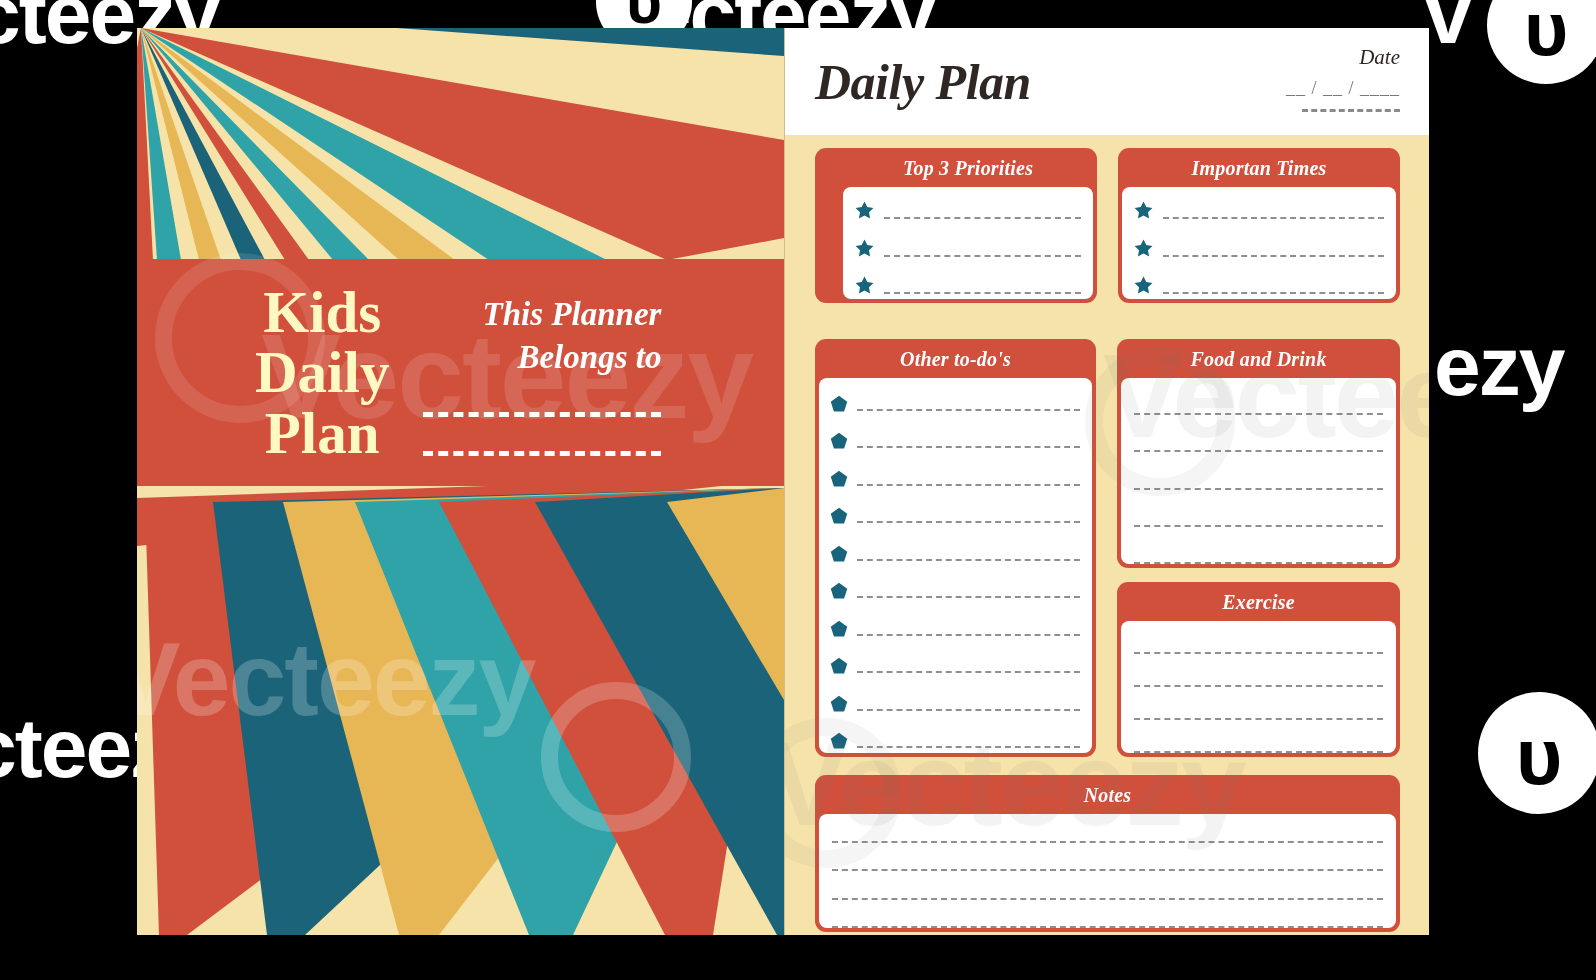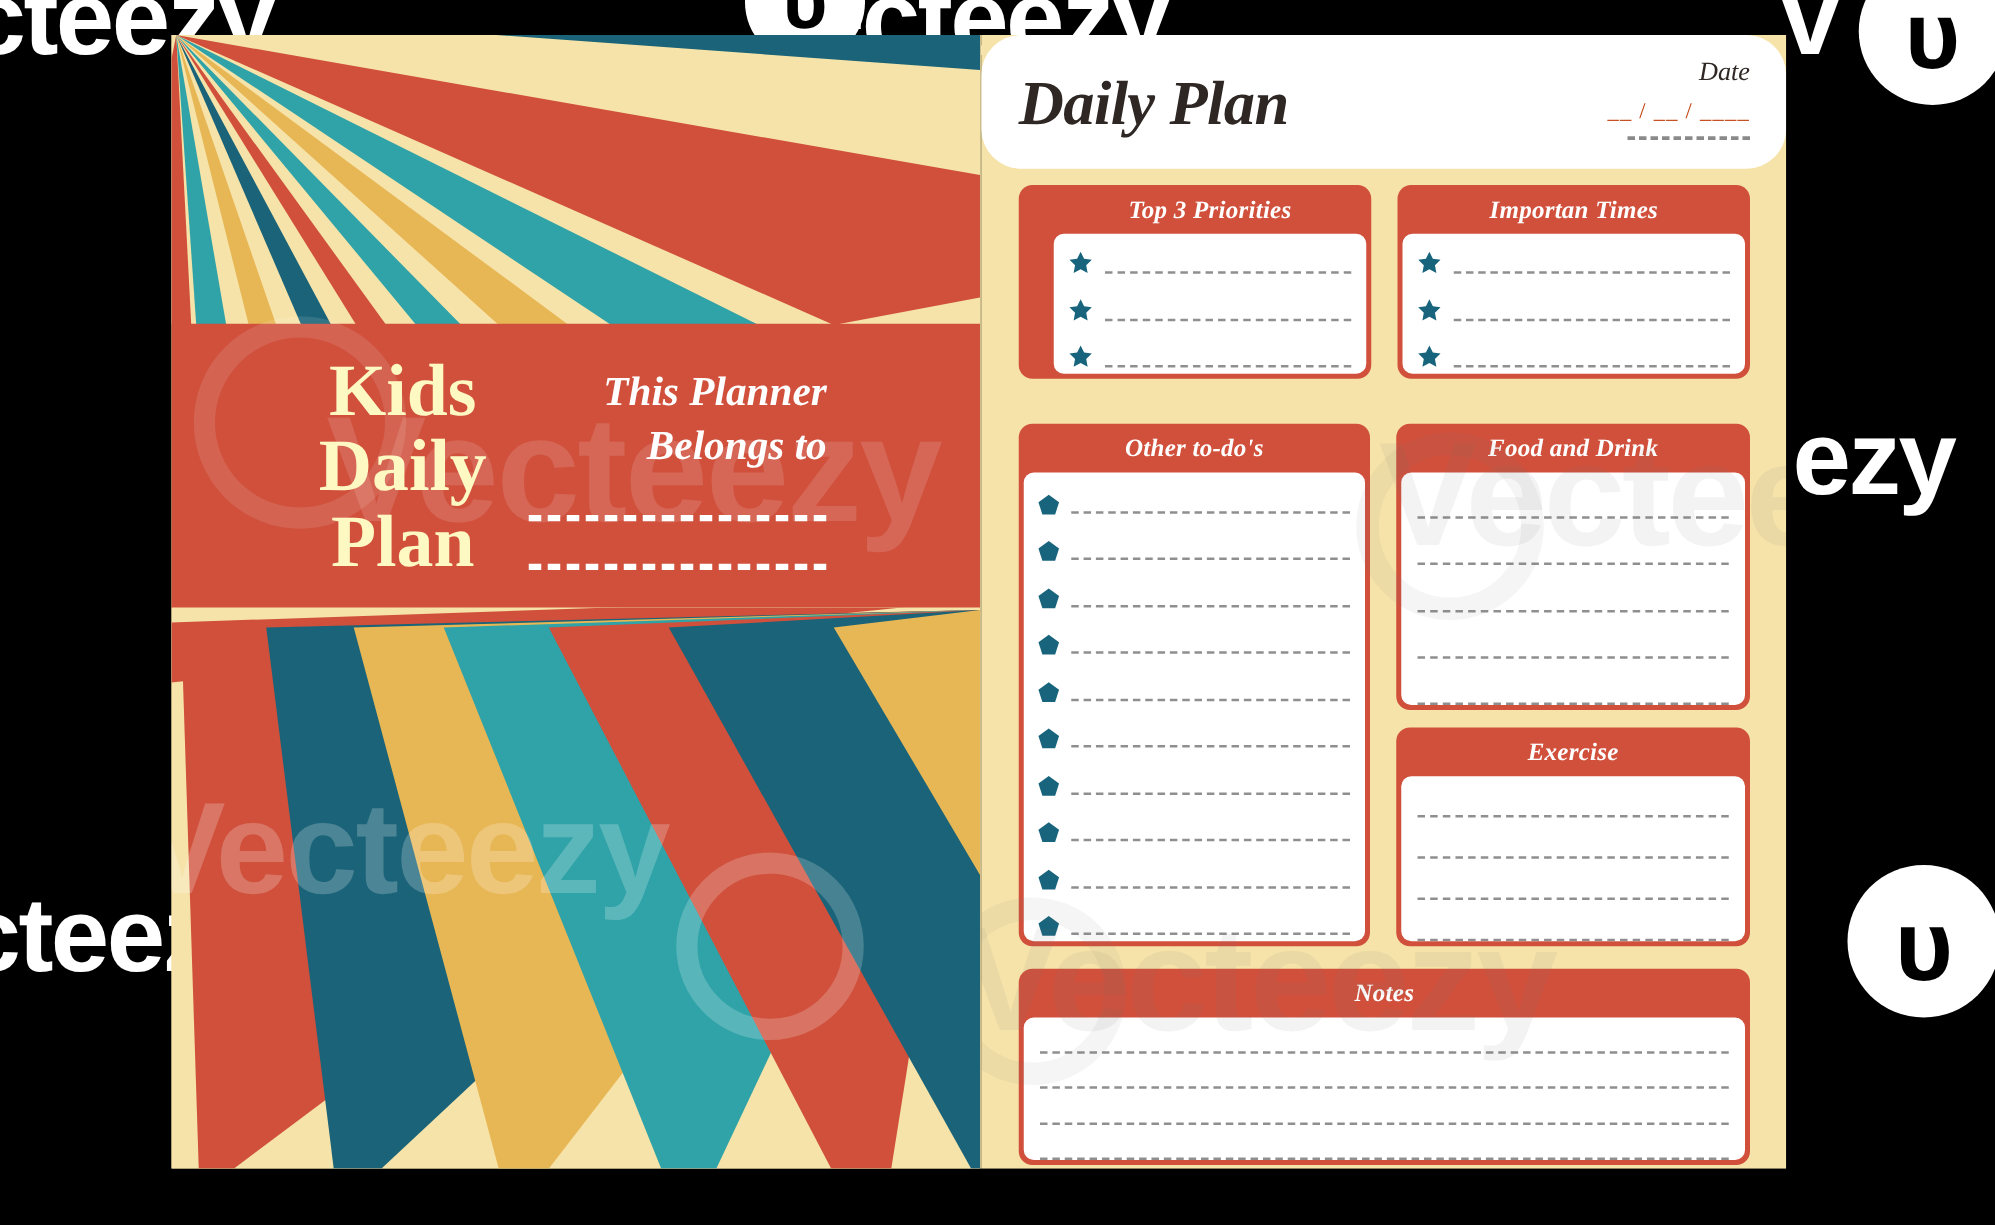--- a/index.html
+++ b/index.html
@@ -161,21 +161,20 @@
   #plan-header {
     position: relative;
     width: 644px;
     height: 107px;
     background: #ffffff;
     display: flex;
     align-items: center;
     justify-content: space-between;
     padding: 0 29px 0 30px;
     z-index: 3;
-    border-radius: 32px;
   }
   #plan-title {
     color: #2E2724;
     font-size: 50px;
     font-weight: 700;
     font-style: italic;
     font-family: "Liberation Serif", "DejaVu Serif", serif;
     letter-spacing: -0.5px;
   }
   #date-block {
@@ -184,21 +183,21 @@
   }
   #date-label {
     color: #2E2724;
     font-size: 21px;
     font-style: italic;
     font-family: "Liberation Serif", "DejaVu Serif", serif;
     line-height: 1;
   }
   #date-slots {
     margin-top: 11px;
-    color: #c2410c;
+    color: #737373;
     font-size: 18px;
     letter-spacing: 1px;
     font-family: "Liberation Serif", "DejaVu Serif", serif;
     line-height: 1;
     white-space: nowrap;
   }
   #date-rule {
     margin-top: 12px;
     margin-left: auto;
     width: 98px;

